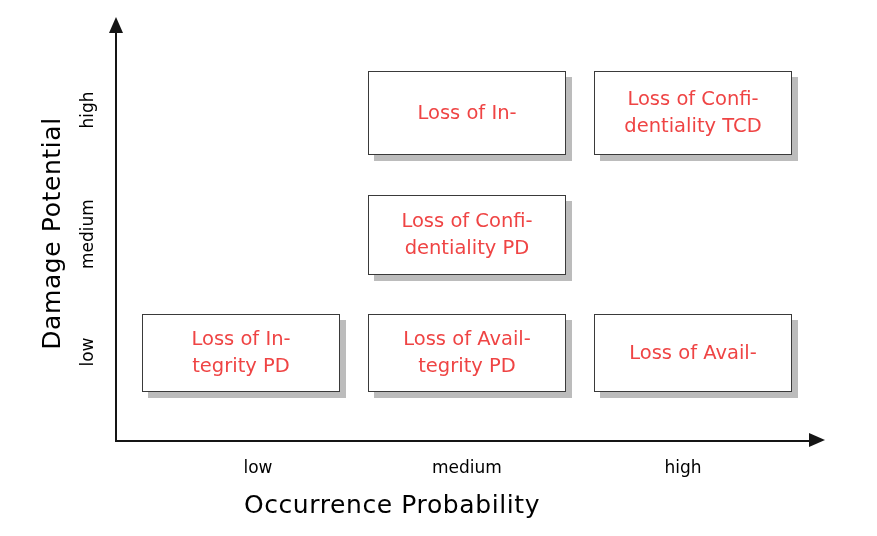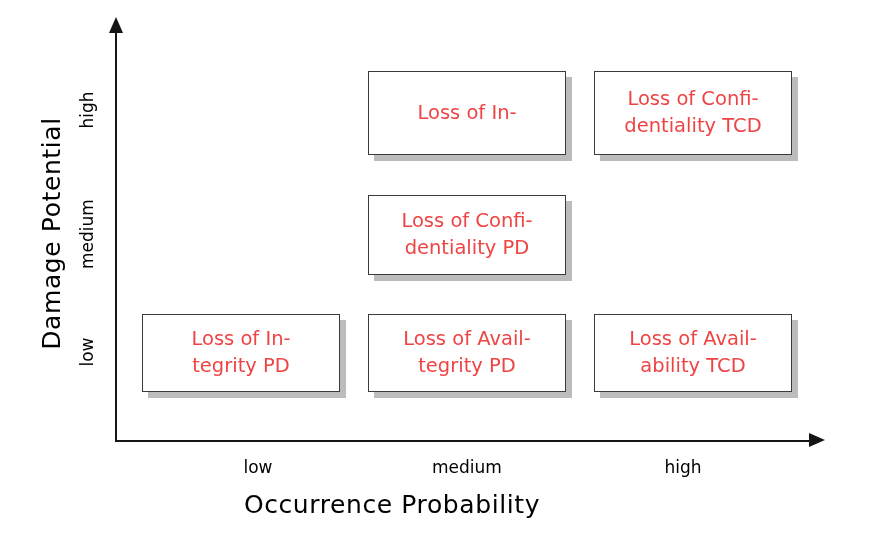--- a/index.html
+++ b/index.html
@@ -162,16 +162,15 @@
     <span class="ln">tegrity PD</span>
   </div>
 
   <div class="risk-box" style="left:368px; top:314px; width:198px; height:78px;">
     <span class="ln">Loss of Avail-</span>
     <span class="ln">tegrity PD</span>
   </div>
 
   <div class="risk-box" style="left:594px; top:314px; width:198px; height:78px;">
     <span class="ln">Loss of Avail-</span>
-    <span class="ln">ability TCD</span>
   </div>
 
 </div>
 
 </body></html>

